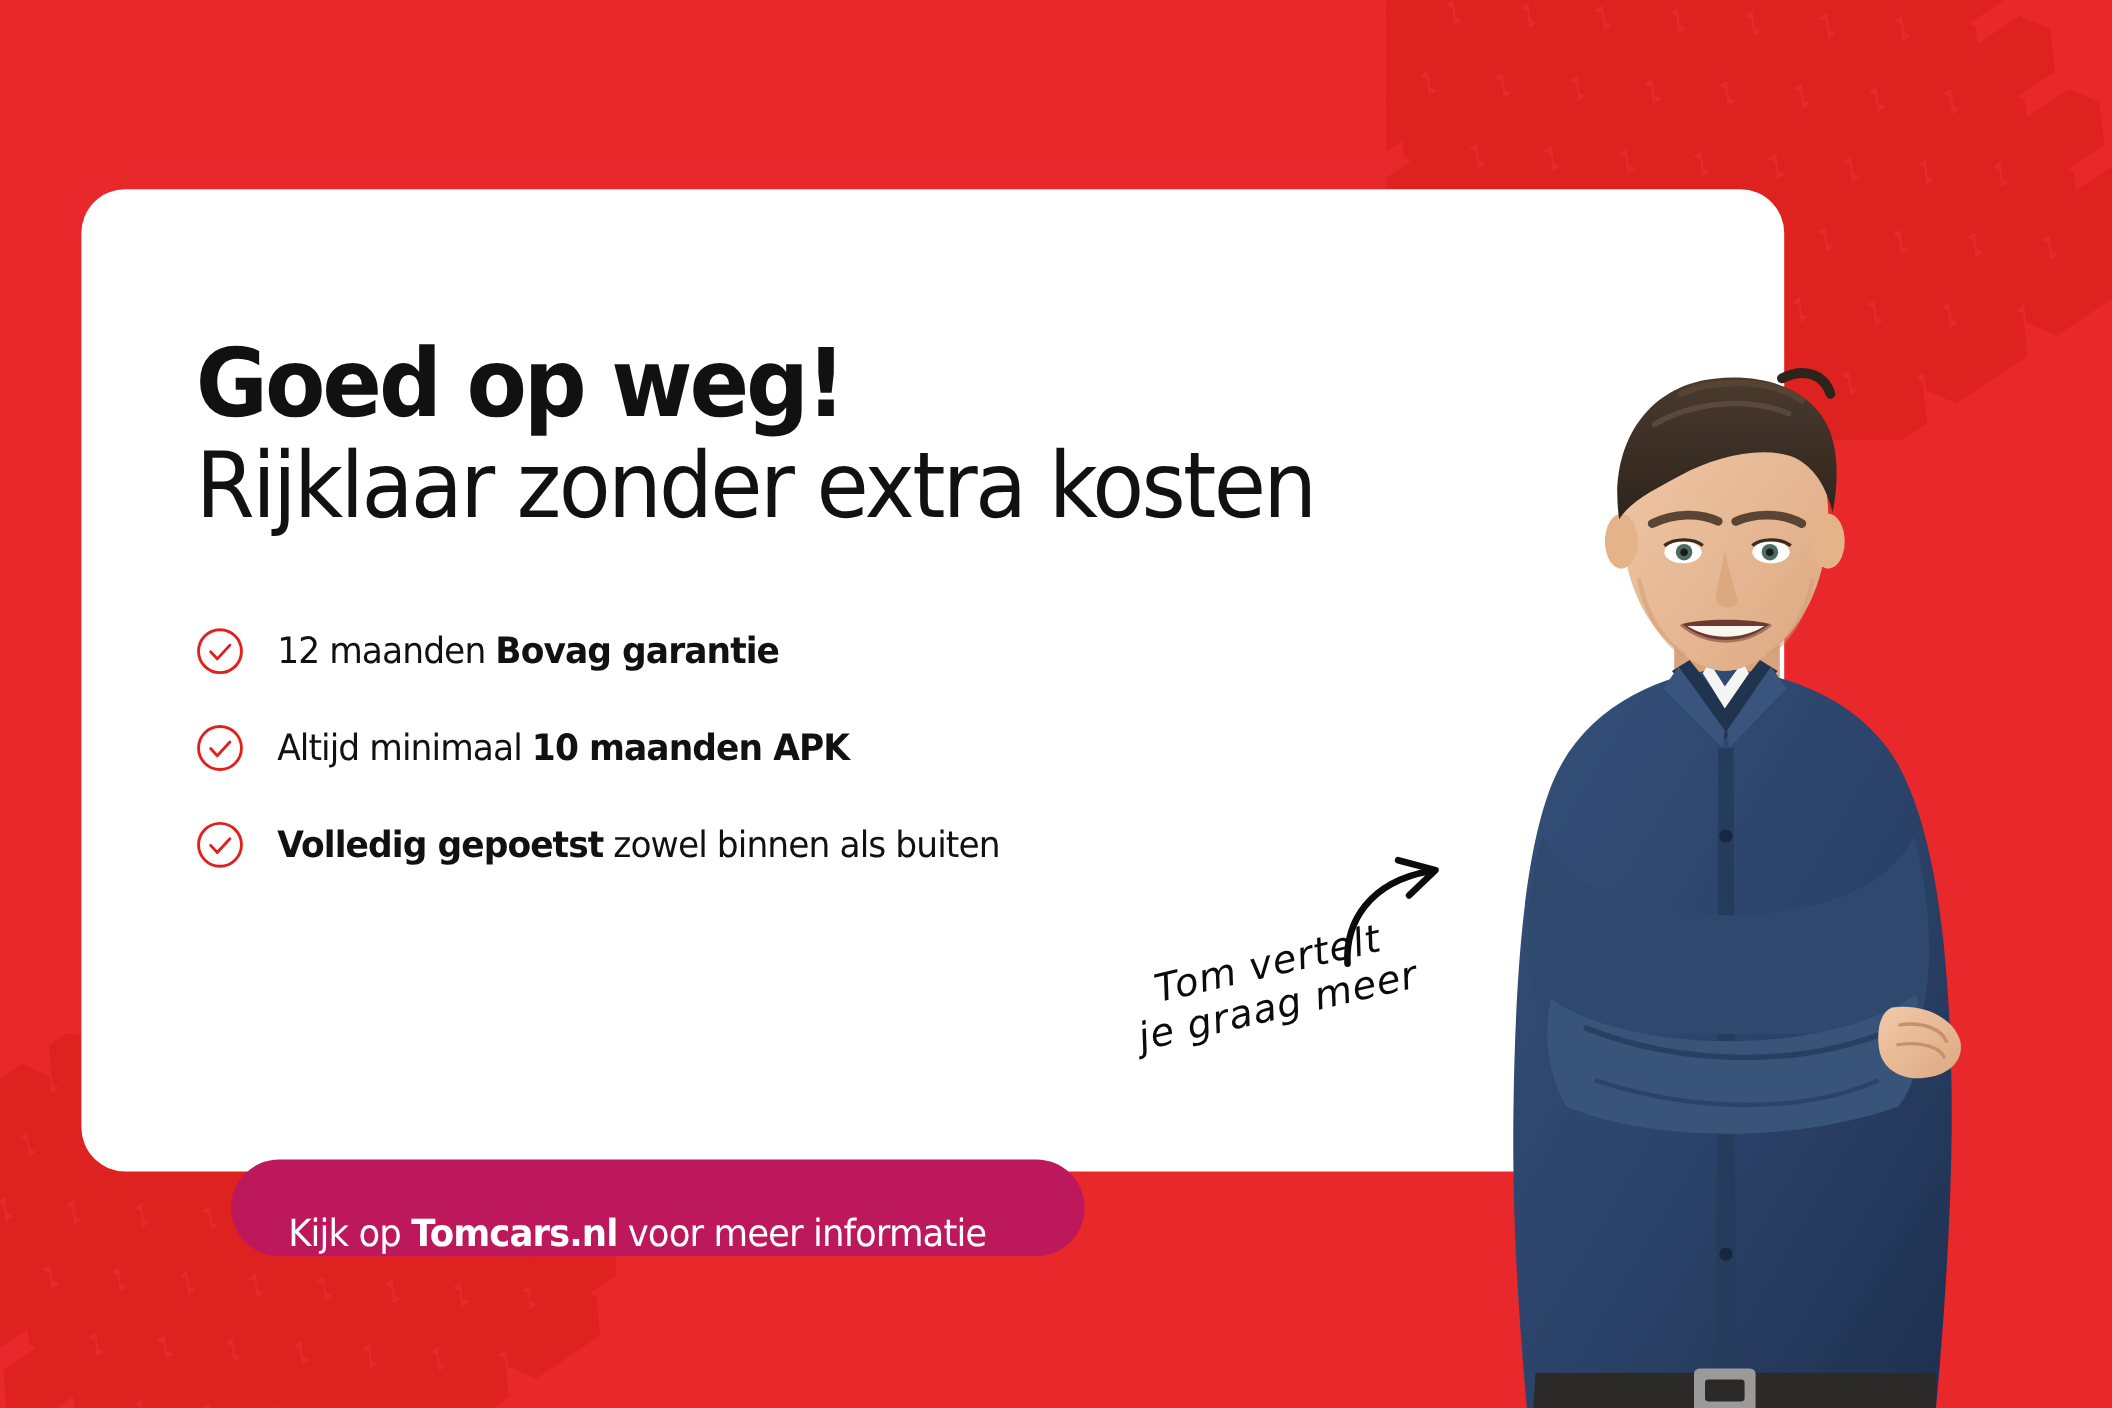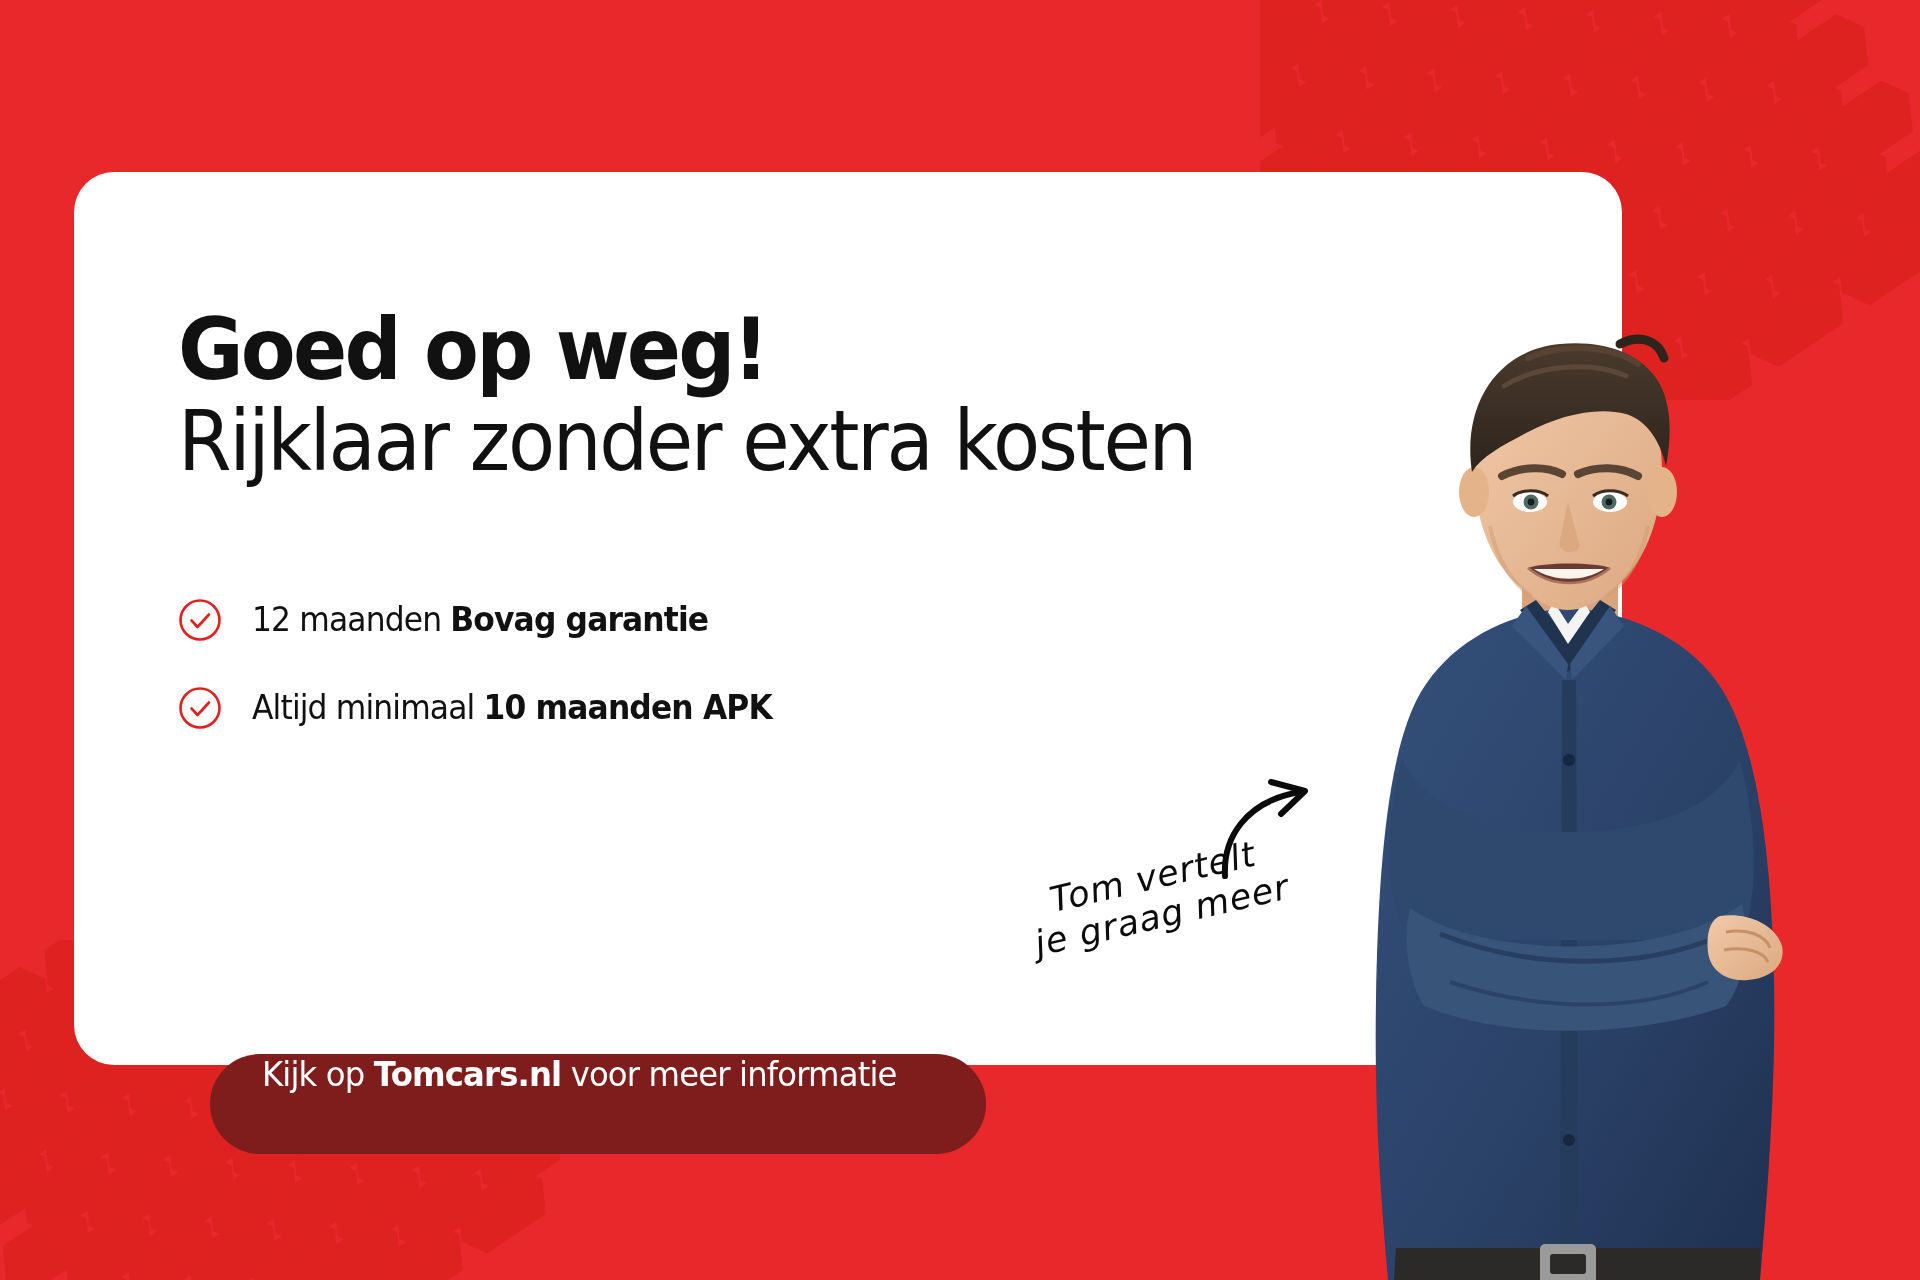--- a/index.html
+++ b/index.html
@@ -60,21 +60,21 @@
     color:#111111;
     transform:scaleX(0.93);
     transform-origin:left center;
     white-space:nowrap;
     margin-top:6px;
   }
 
   
   .list {
     position:absolute;
-    left:178px; top:584px;
+    left:178px; top:556px;
     z-index:9;
   }
   .item {
     display:flex;
     align-items:center;
     height:71px;
     margin-bottom:17px;
   }
   .tick {
     width:44px; height:44px;
@@ -91,26 +91,26 @@
     transform:scaleX(0.95);
     transform-origin:left center;
   }
   .item-text b { font-weight:700; }
   .item-text span { font-weight:400; }
 
   
   .cta {
     position:absolute;
     left:210px; top:1054px;
-    height:100px;
+    height:88px;
     padding:0 56px 0 52px;
-    background:#7f1d1d;
+    background:#be185d;
     border-radius:50px;
     display:flex;
-    align-items:flex-start;
+    align-items:flex-end;
     z-index:12;
   }
   .cta-text {
     font-family:"DejaVu Sans", sans-serif;
     font-size:34px;
     letter-spacing:-0.9px;
     color:#FFFFFF;
     white-space:nowrap;
     transform:scaleX(0.95);
     transform-origin:left center;
@@ -239,20 +239,29 @@
   <div class="item">
     <span class="tick">
       <svg viewBox="0 0 44 44">
           <circle cx="22" cy="22" r="19.5" fill="none" stroke="#E2201E" stroke-width="2.6"></circle>
           <path d="M13.5 22.5 L19.5 29 L31 16.5" fill="none" stroke="#E2201E" stroke-width="2.6" stroke-linecap="round" stroke-linejoin="round"></path>
         </svg>
     </span>
     <span class="item-text"><span>Altijd minimaal </span><b>10 maanden APK</b><span></span></span>
   </div>
 
+  <div class="item">
+    <span class="tick">
+      <svg viewBox="0 0 44 44">
+          <circle cx="22" cy="22" r="19.5" fill="none" stroke="#E2201E" stroke-width="2.6"></circle>
+          <path d="M13.5 22.5 L19.5 29 L31 16.5" fill="none" stroke="#E2201E" stroke-width="2.6" stroke-linecap="round" stroke-linejoin="round"></path>
+        </svg>
+    </span>
+    <span class="item-text"><span></span><b>Volledig gepoetst</b><span> zowel binnen als buiten</span></span>
+  </div>
 
 </div>
 
 <div class="note">
   <div class="note-arrow">
     <svg viewBox="0 0 110 110" width="110" height="110">
       <path d="M10 100 C 8 62, 30 26, 84 16" fill="none" stroke="#0B0B0B" stroke-width="6" stroke-linecap="round"></path>
       <path d="M56 6 L90 15 L66 38" fill="none" stroke="#0B0B0B" stroke-width="6" stroke-linecap="round" stroke-linejoin="round"></path>
     </svg>
   </div>

